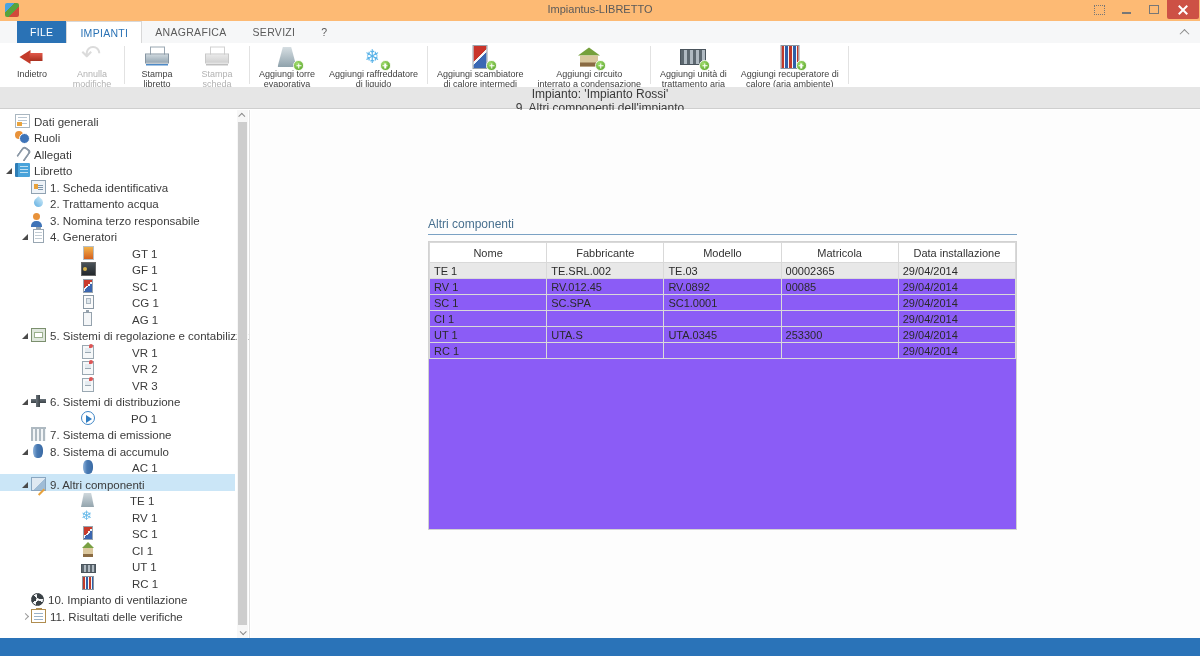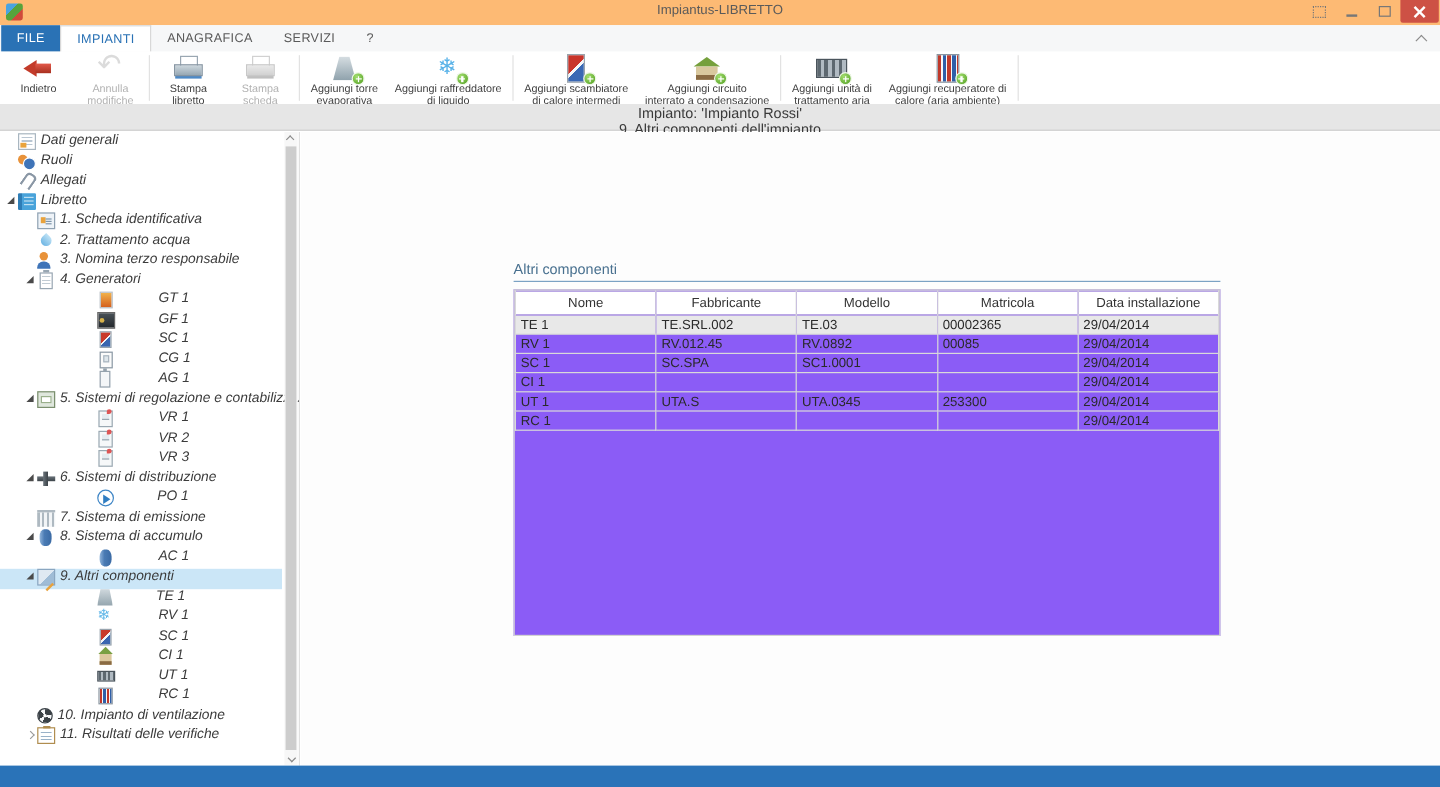--- a/index.html
+++ b/index.html
@@ -15,21 +15,21 @@
   .wbtn.close{width:32px;background:#cd5145;border-radius:0 0 2px 2px;}
   .ic-full{width:9px;height:8px;border:1px dotted #777;}
   .ic-min{width:9px;height:0;border-bottom:2px solid #777;margin-top:6px;}
   .ic-max{width:8px;height:7px;border:1px solid #777;}
   .ic-close{position:relative;width:10px;height:10px;}
   .ic-close::before,.ic-close::after{content:"";position:absolute;left:-1px;top:4px;width:12px;height:2px;background:#fff;}
   .ic-close::before{transform:rotate(45deg);}  .ic-close::after{transform:rotate(-45deg);}
   
   .tabrow{position:absolute;top:21px;left:0;right:0;height:22px;background:#f6f7f8;display:flex;align-items:stretch;}
   .tab{padding:0 13px;display:flex;align-items:center;font-size:10.5px;color:#5a5a5a;letter-spacing:.3px;}
-  .tab.file{background:#2a72b5;color:#fff;margin-left:1px;}
+  .tab.file{background:#2a72b5;color:#fff;margin-left:17px;}
   .tab.active{background:#fff;border:1px solid #d8d8d8;border-bottom:none;color:#2a72b5;}
   .collapse{margin-left:auto;margin-right:12px;display:flex;align-items:center;}
   .chev-up{width:6px;height:6px;border-left:1px solid #8a8a8a;border-top:1px solid #8a8a8a;transform:rotate(45deg) translate(1px,1px);}
   
   .ribbon{position:absolute;top:43px;left:0;right:0;height:44px;background:#fff;border-bottom:1px solid #d4d4d4;
           display:flex;align-items:stretch;padding-left:2px;overflow:hidden;}
   .rgroup{display:flex;}
   .rsep{width:1px;background:#e2e2e2;margin:3px 2px;}
   .rbtn{display:flex;flex-direction:column;align-items:center;padding:1px 7px 0;min-width:46px;}
   .ric{width:30px;height:24px;position:relative;flex:none;margin-top:1px;}
@@ -60,21 +60,21 @@
                    border-left:11px solid transparent;border-right:11px solid transparent;border-bottom:8px solid #75a03c;}
   .g-house::after{content:"";position:absolute;top:8px;left:3px;right:3px;bottom:0;background:#d9c89e;border-bottom:4px solid #8a6b43;}
   .g-ahu{width:24px;height:14px;background:repeating-linear-gradient(90deg,#5d6870 0 3px,#b0bac2 3px 6px);border:1px solid #4a545c;}
   .g-rc{width:17px;height:22px;background:repeating-linear-gradient(90deg,#c0392b 0 3px,#f6f8fa 3px 4px,#2f5fa8 4px 7px,#f6f8fa 7px 8px);border:1px solid #8a95a0;}
   
   .pathbar{position:absolute;top:87px;left:0;right:0;height:22px;background:#e6e6e6;border-bottom:1px solid #cfcfcf;
            display:flex;align-items:center;justify-content:space-between;padding:0 8px;box-sizing:border-box;font-size:12px;color:#3a3a3a;flex-direction:column;}
   
   .treepanel{position:absolute;top:110px;left:0;width:250px;bottom:18px;background:#fff;border-right:1px solid #e0e0e0;box-sizing:border-box;overflow:hidden;}
   .treelist{position:absolute;left:0;top:1px;right:14px;}
-  .trow{display:flex;align-items:flex-start;height:16.5px;cursor:default;font-style:italic;}
+  .trow{display:flex;align-items:flex-end;height:16.5px;cursor:default;}
   .trow.sel{background:#cbe6f7;}
   .lvl1{padding-left:3px;}  .lvl2{padding-left:19px;}  .lvl3{padding-left:37px;gap:32px;}
   .arrow{width:12px;height:12px;flex:none;display:flex;align-items:center;justify-content:center;}
   .arrow.open::before{content:"";width:0;height:0;border-left:6px solid transparent;border-bottom:6px solid #4a4a4a;}
   .arrow.closed::before{content:"";width:4px;height:4px;border-top:1px solid #9a9a9a;border-right:1px solid #9a9a9a;transform:rotate(45deg);}
   .tlabel{font-size:11.5px;color:#3b3b3b;white-space:nowrap;}
   .tic{width:15px;height:14px;margin-right:4px;position:relative;flex:none;box-sizing:border-box;}
   .i-doc{background:#fff;border:1px solid #a9b6c0;}
   .i-doc::before{content:"";position:absolute;left:2px;right:2px;top:2px;height:8px;background:repeating-linear-gradient(180deg,#b9c6d2 0 1px,transparent 1px 3px);}
   .i-doc::after{content:"";position:absolute;left:1px;bottom:1px;width:5px;height:4px;background:#e9a33c;}

